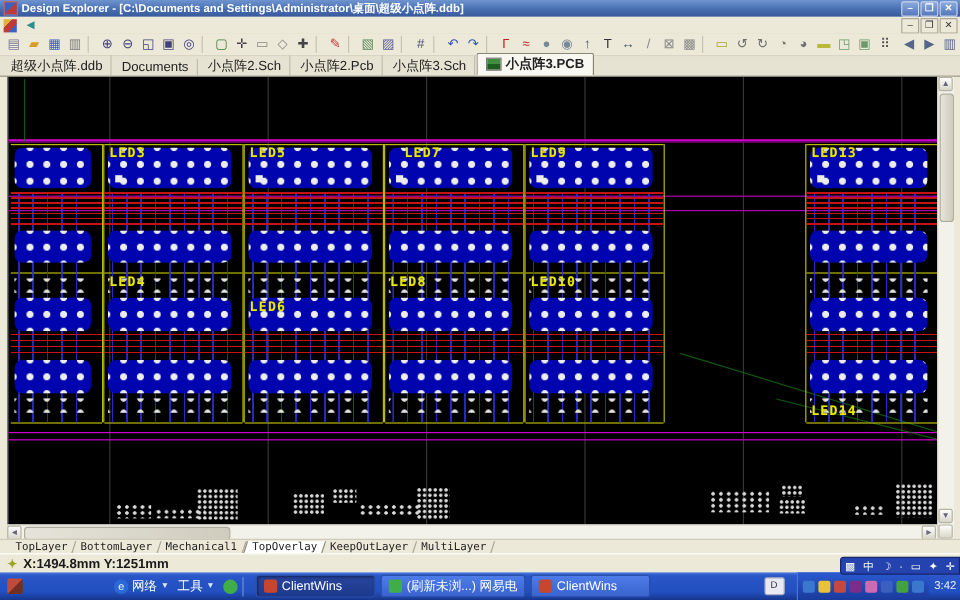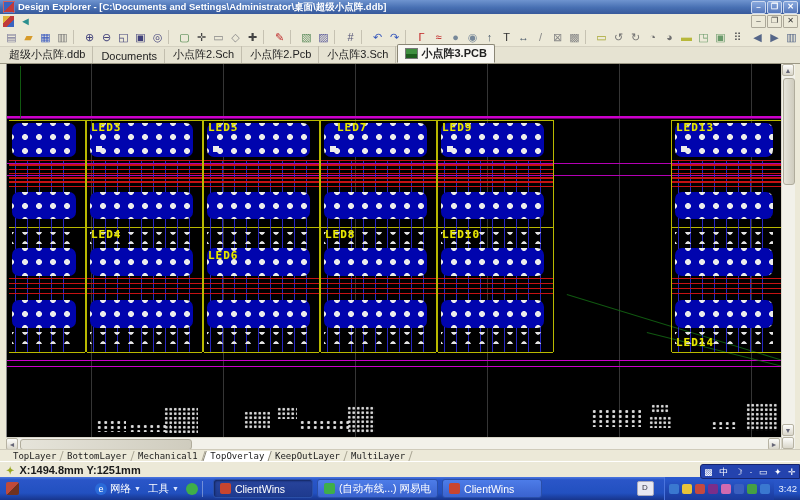--- a/index.html
+++ b/index.html
@@ -373,21 +373,21 @@
       <span class="qico" style="background: rgb(63, 174, 73); color: rgb(255, 255, 255); font-size: 9px; text-align: center; line-height: 12px;"></span>
     </span>
   <span class="tbsep"></span>
   <span id="taskbuttons" style="display:flex;align-items:flex-end">
       <span class="taskbtn pressed">
         <span class="bico" style="background: rgb(200, 69, 47);"></span>
         <span>ClientWins</span>
       </span>
       <span class="taskbtn">
         <span class="bico" style="background: rgb(63, 174, 73);"></span>
-        <span>(自动布线...) 网易电</span>
+        <span>(刷新未浏...) 网易电</span>
       </span>
       <span class="taskbtn">
         <span class="bico" style="background: rgb(200, 69, 47);"></span>
         <span>ClientWins</span>
       </span>
     </span>
   <span class="imedock">D</span>
   <span class="tray" id="tray">
       <span class="tico" style="background: rgb(58, 120, 208);"></span>
       <span class="tico" style="background: rgb(232, 195, 58);"></span>

